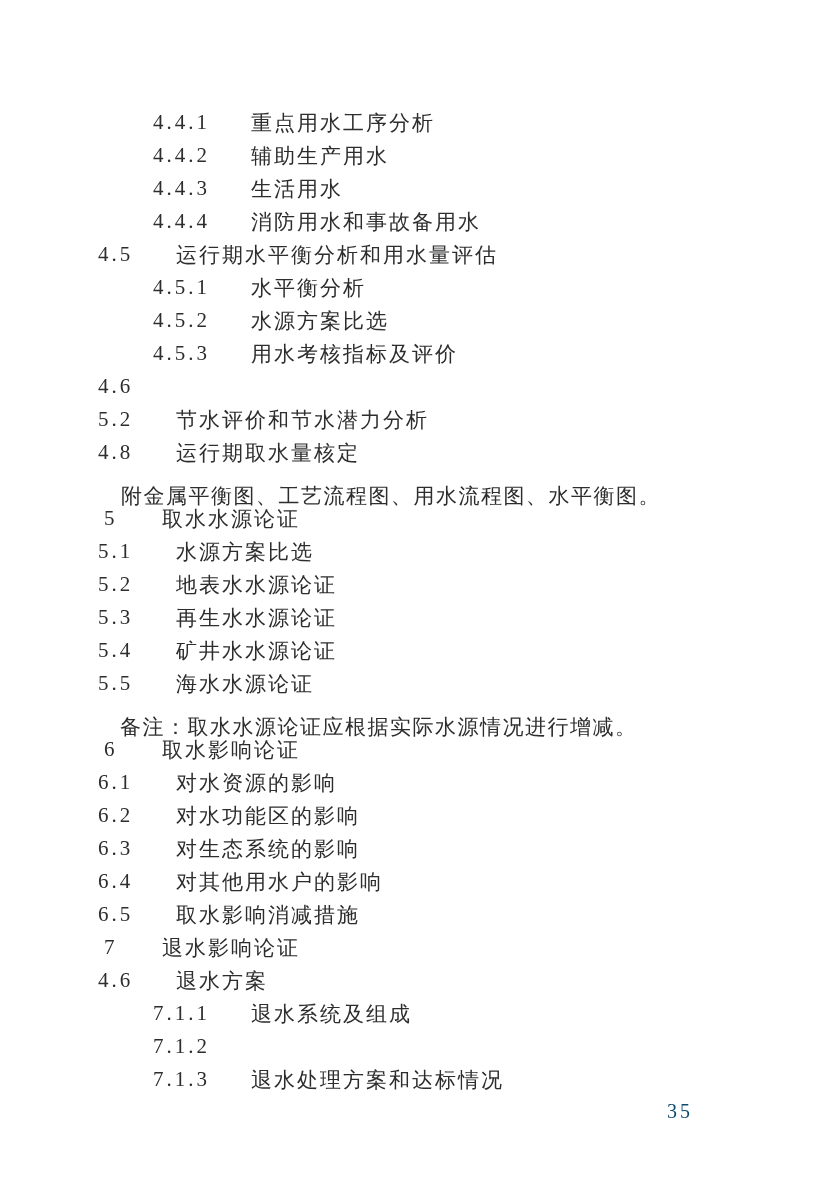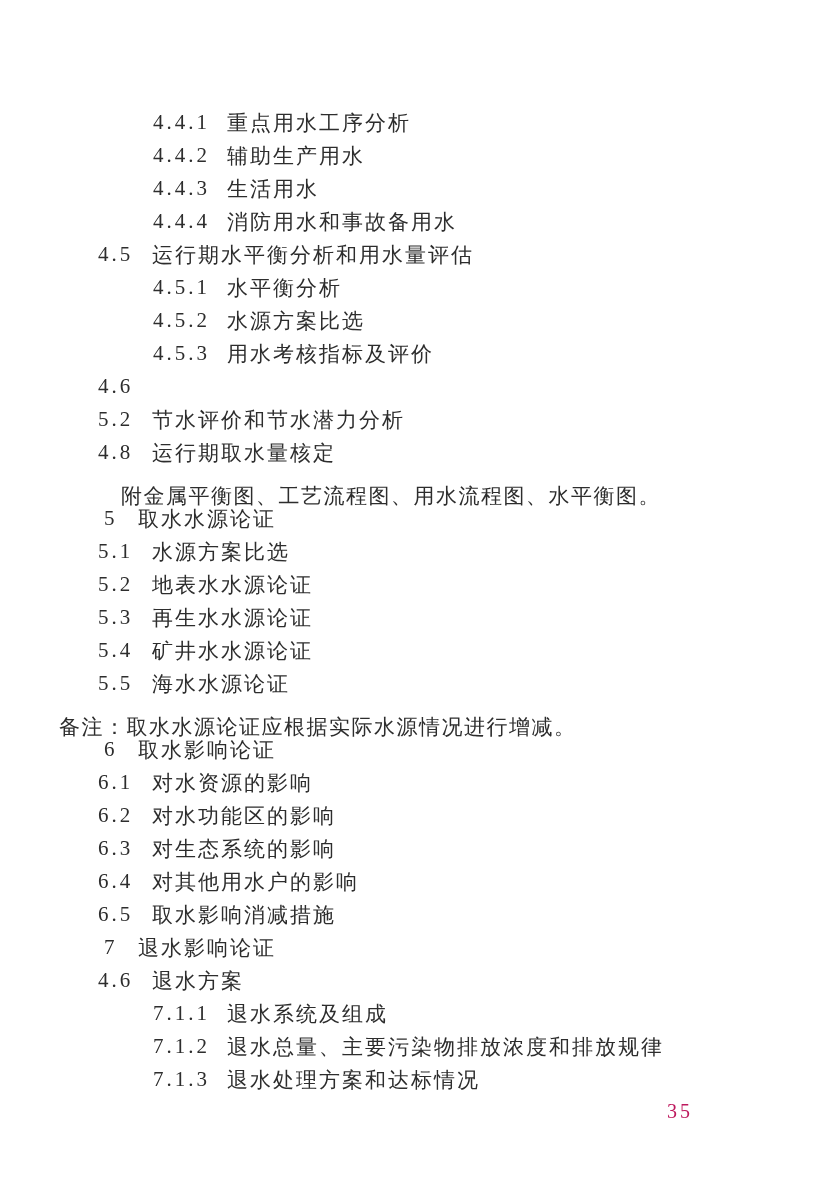--- a/index.html
+++ b/index.html
@@ -18,46 +18,47 @@
     top: 106px;
     left: 0;
     width: 100%;
   }
   .line {
     height: 33px;
     display: flex;
     align-items: center;
     font-size: 21px;
     white-space: nowrap;
+    gap: 24px;
   }
   .line .num {
     flex: none;
     letter-spacing: 3px;
     font-family: "Liberation Serif", "DejaVu Serif", serif;
   }
   .line .title {
     letter-spacing: 2px;
   }
   
   .lv-chapter    { padding-left: 104px; }
   .lv-chapter    .num { width: 34px; }
   .lv-section    { padding-left: 98px; }
   .lv-section    .num { width: 54px; }
   .lv-subsection { padding-left: 153px; }
   .lv-subsection .num { width: 74px; }
   .lv-attachment { padding-left: 121px; }
-  .lv-note       { padding-left: 59px; font-family: Liberation Mono, monospace; }
+  .lv-note       { padding-left: 120px; font-family: Liberation Mono, monospace; }
   .lv-attachment .title, .lv-note .title { letter-spacing: 1.5px; margin-top: 20px; }
   .page-number {
     position: absolute;
     top: 1100px;
     left: 667px;
     font-size: 20px;
     letter-spacing: 3px;
-    color: #be185d;
+    color: #0c4a6e;
   }
 </style>
 </head>
 <body>
 
 <div class="page">
   <div class="toc" id="toc">
   <div class="line lv-subsection">
     <span class="num">4.4.1</span>
     <span class="title">重点用水工序分析</span>
@@ -192,21 +193,20 @@
     <span class="title">退水方案</span>
   </div>
 
   <div class="line lv-subsection">
     <span class="num">7.1.1</span>
     <span class="title">退水系统及组成</span>
   </div>
 
   <div class="line lv-subsection">
     <span class="num">7.1.2</span>
-    <span class="title">退水总量、主要污染物排放浓度和排放规律</span>
   </div>
 
   <div class="line lv-subsection">
     <span class="num">7.1.3</span>
     <span class="title">退水处理方案和达标情况</span>
   </div>
 </div>
   <div class="page-number">35</div>
 </div>
 

